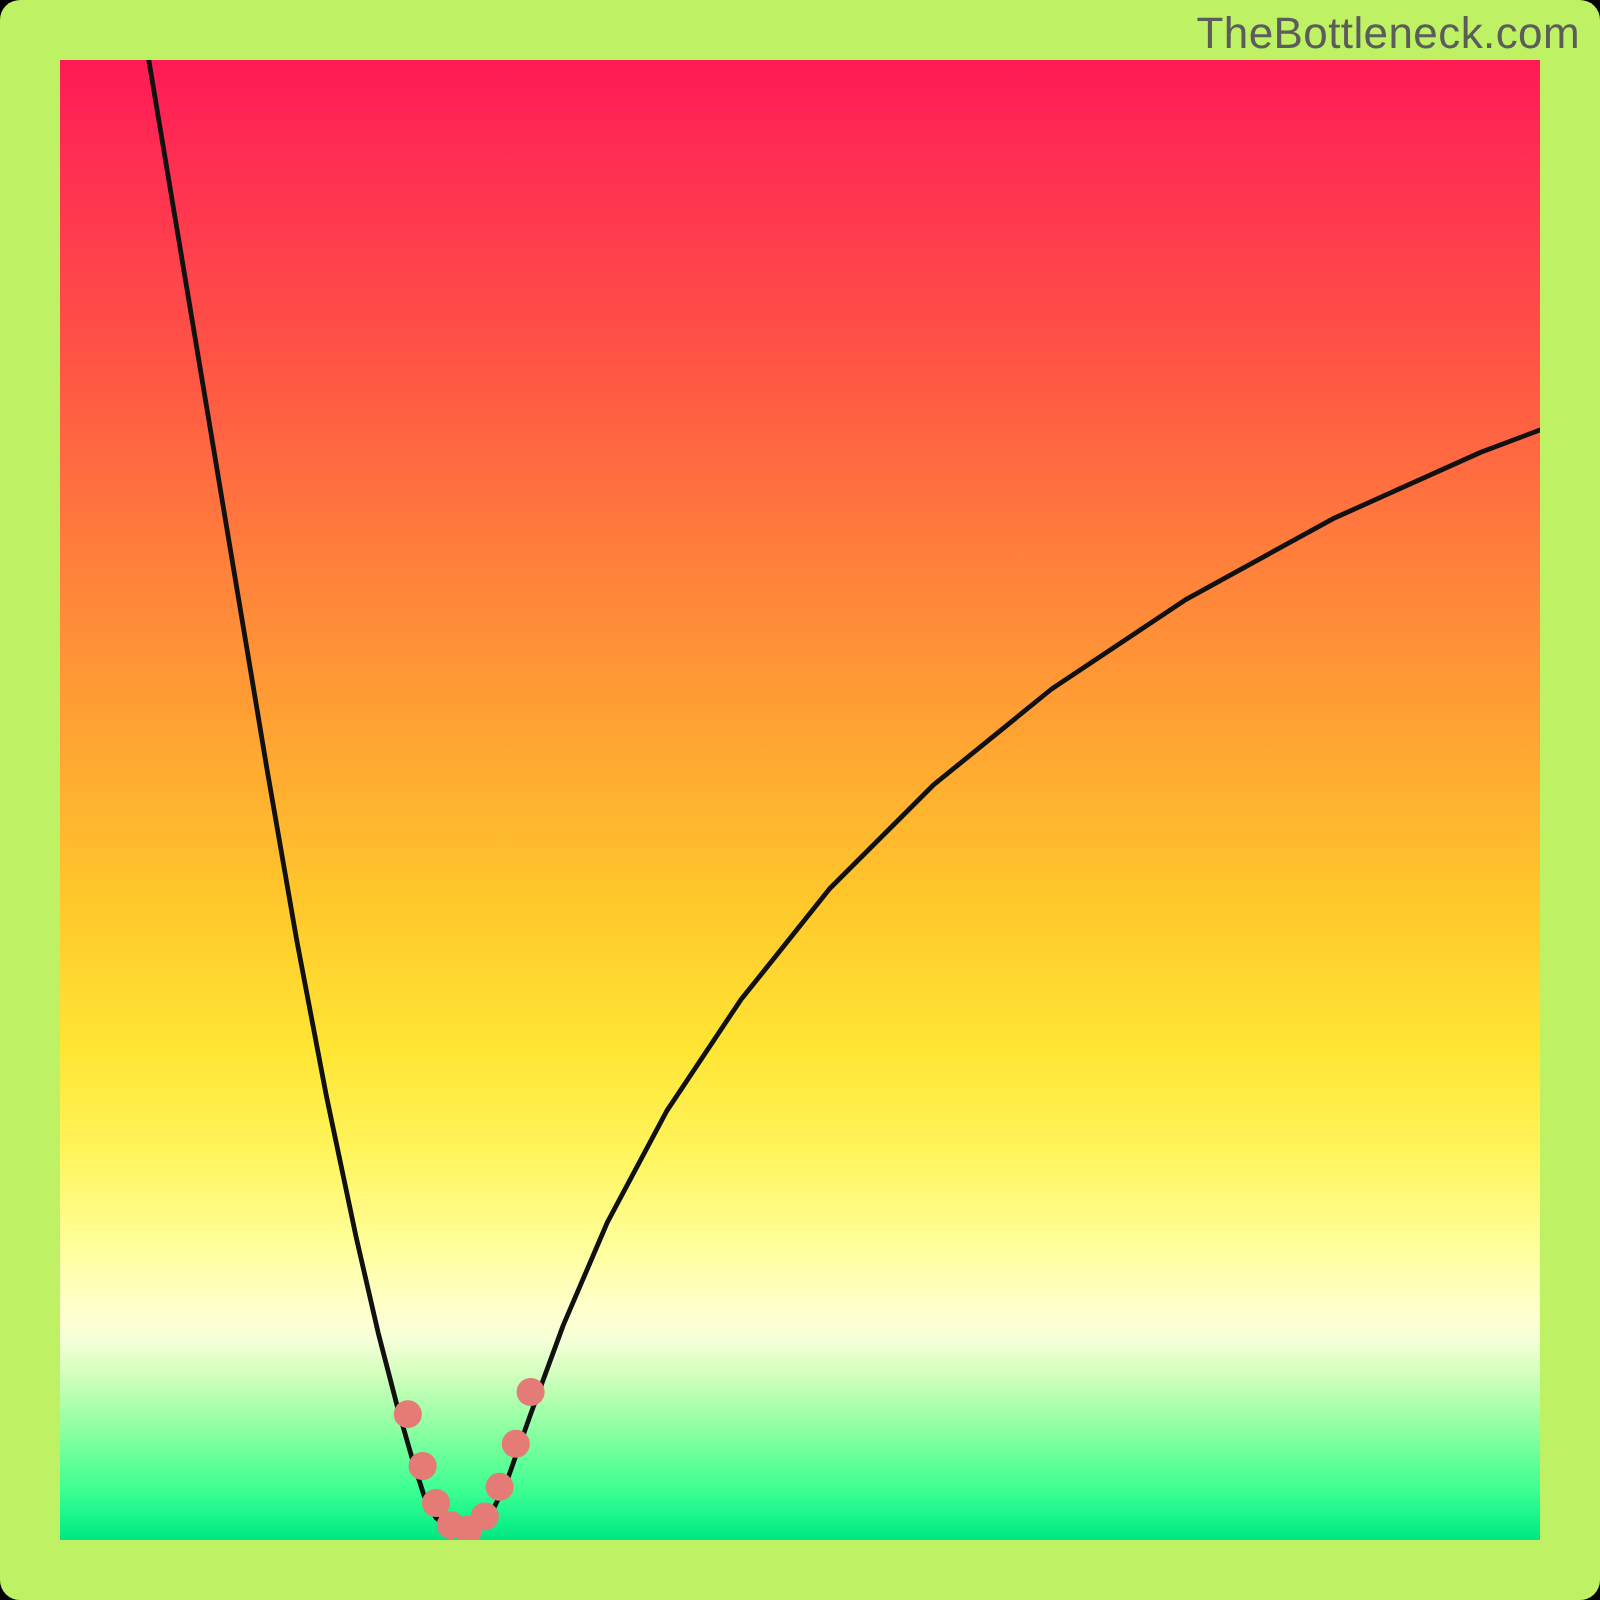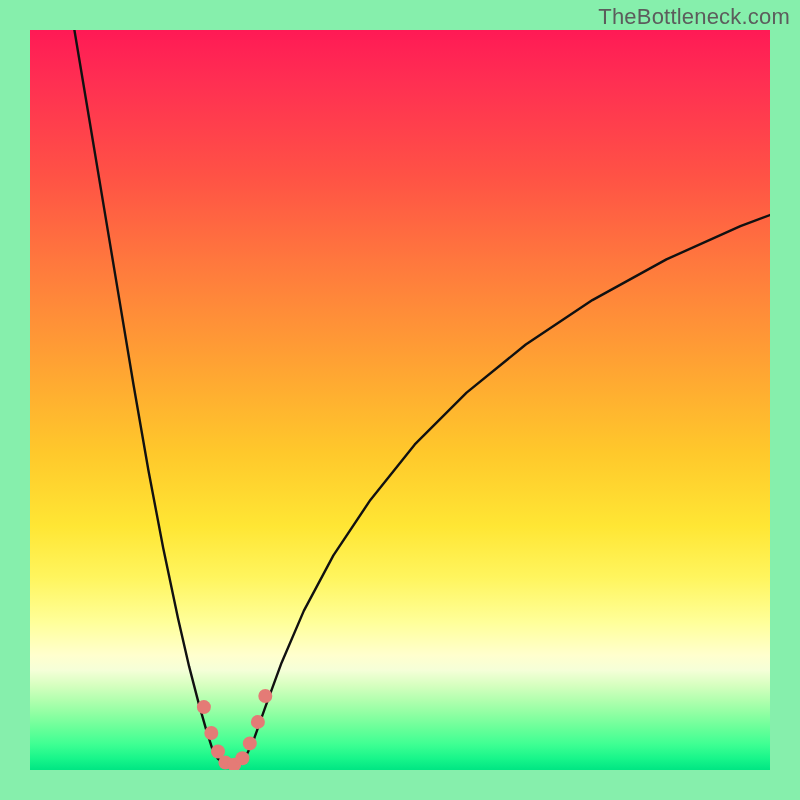--- a/index.html
+++ b/index.html
@@ -7,21 +7,22 @@
     padding: 0;
     width: 800px;
     height: 800px;
     overflow: hidden;
     background: #000;
     font-family: Arial, Helvetica, sans-serif;
   }
   .frame {
     position: absolute;
     inset: 0;
-    background: #86efac;
+    background: #bef264;
+    border-radius: 10px;
   }
   .plot {
     position: absolute;
     left: 30px;
     top: 30px;
     width: 740px;
     height: 740px;
     overflow: hidden;
   }
   .gradient {

